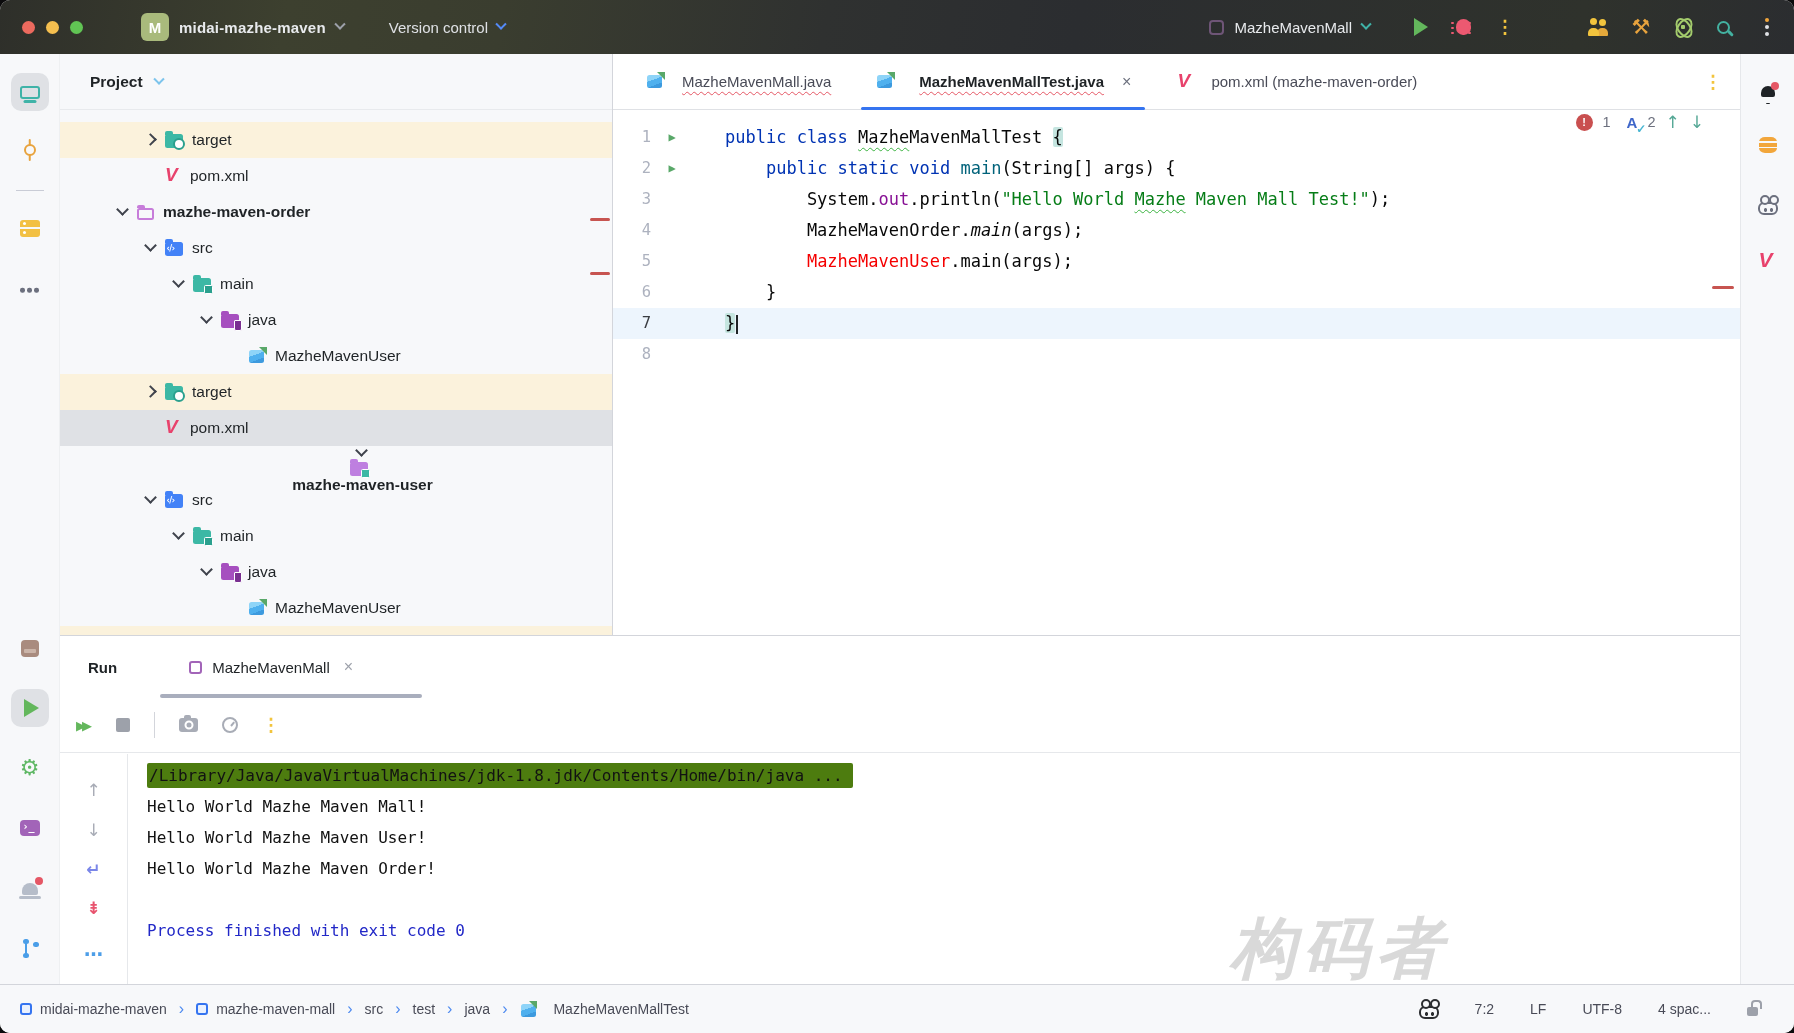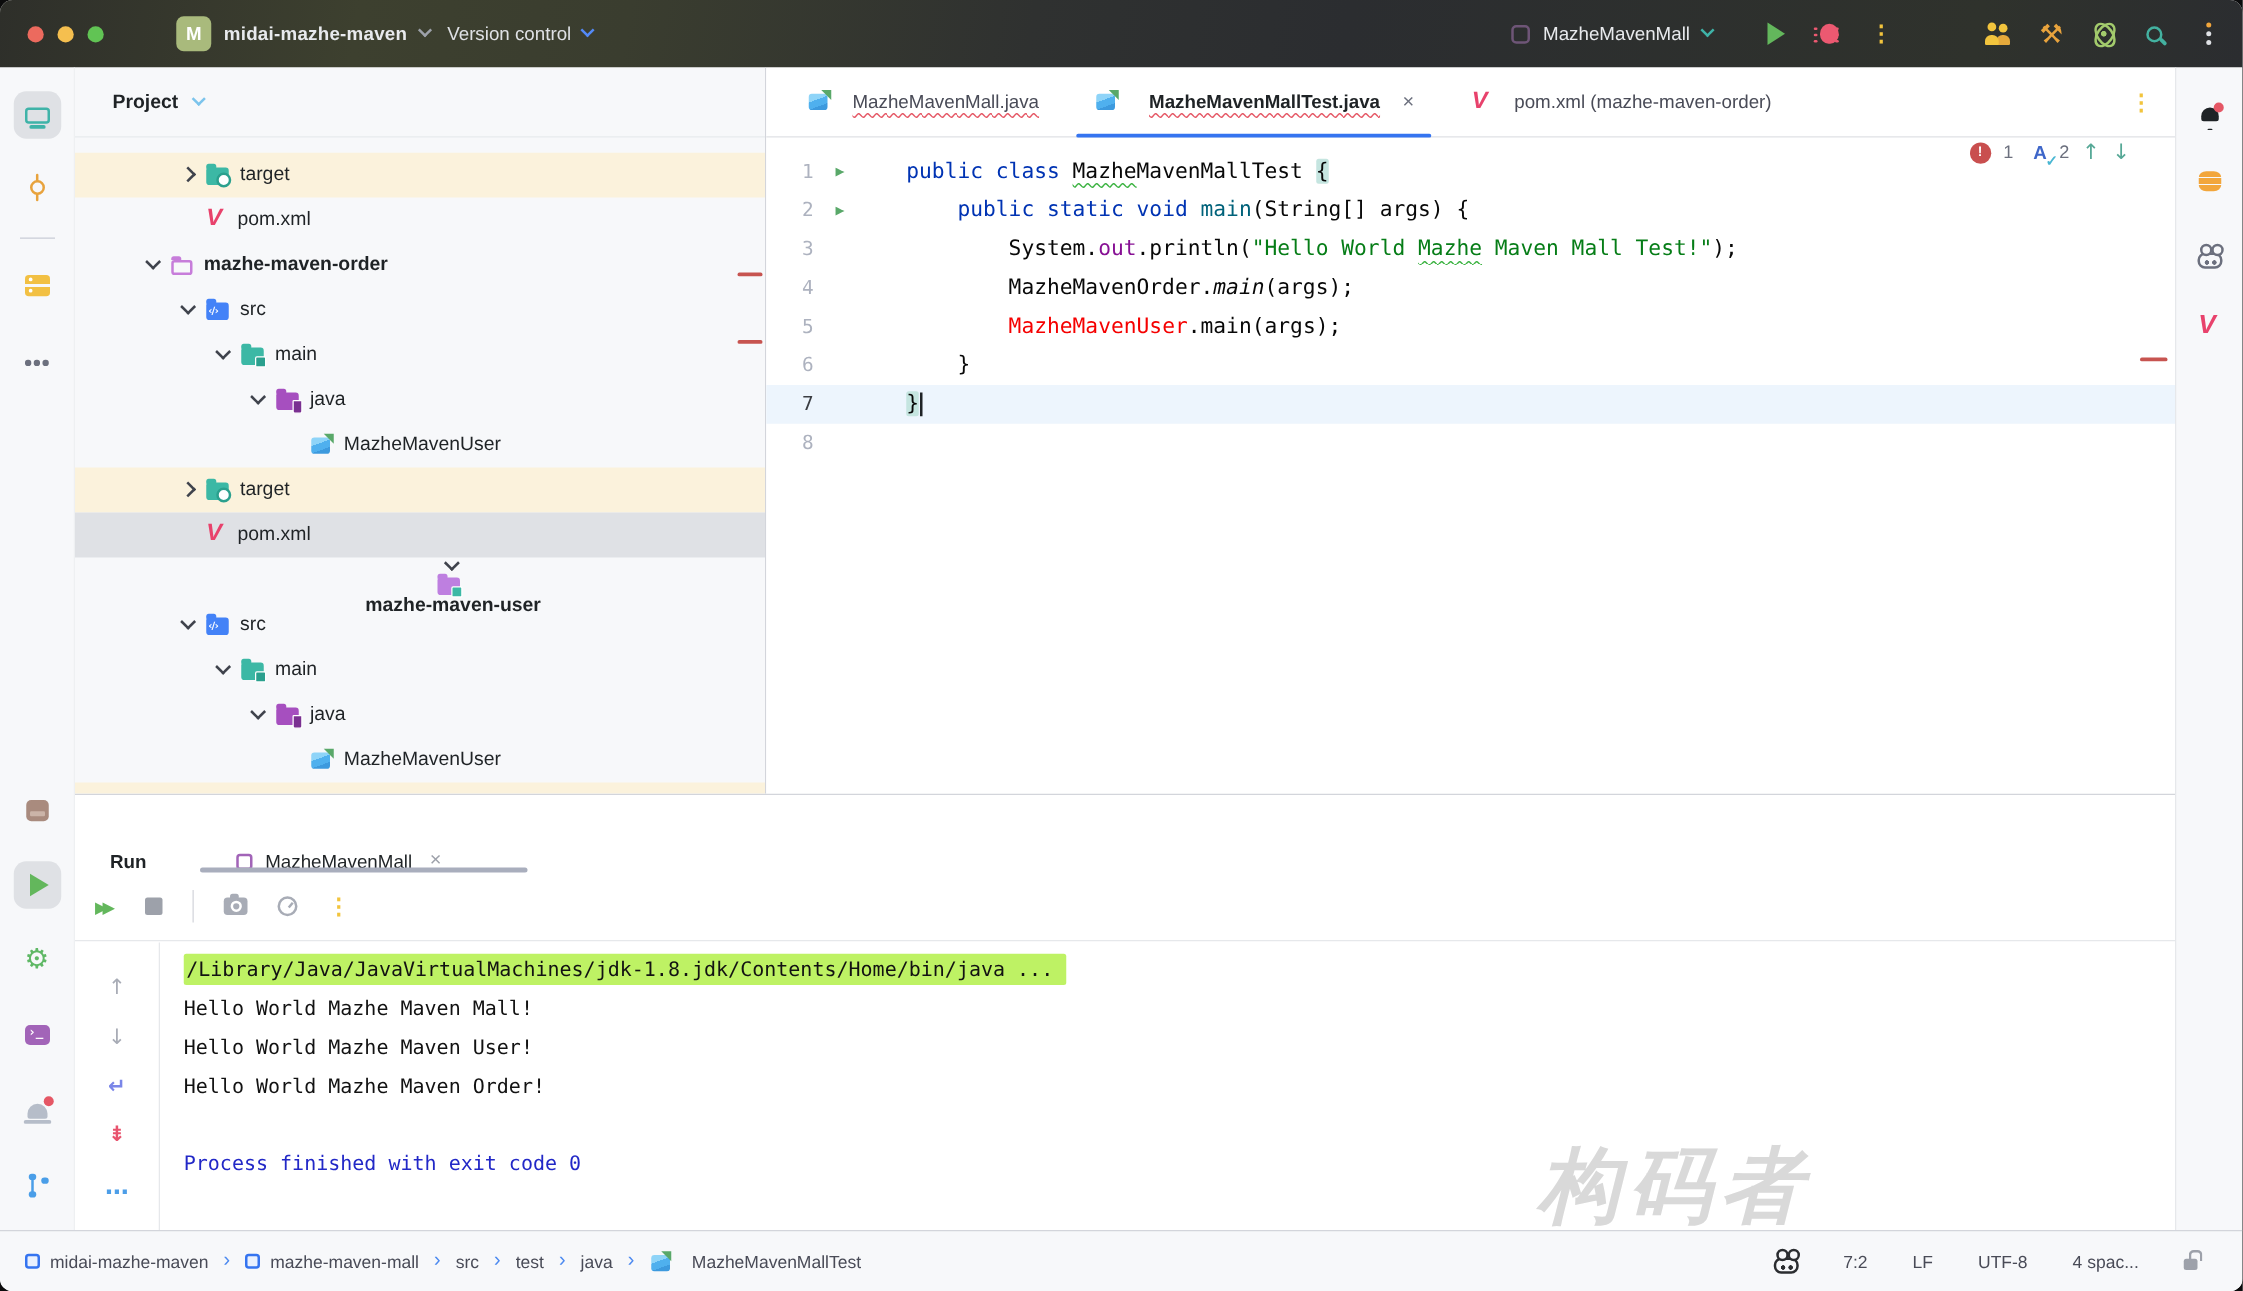--- a/index.html
+++ b/index.html
@@ -10,21 +10,21 @@
   .topbar{position:absolute;left:0;top:0;width:1794px;height:54px;
     background:linear-gradient(100deg,#2e2f2a 0%,#3d402f 16%,#3a3d2f 28%,#2f3130 46%,#2b2d30 60%,#2f322c 88%,#2b2d30 100%);
     display:flex;align-items:center;color:#e8eaed;font-size:15px;}
   .traffic{display:flex;gap:11px;margin-left:22px;}
   .tl{width:13px;height:13px;border-radius:50%;}
   .tl.close{background:#ec6a5e;} .tl.min{background:#f5bf4f;} .tl.max{background:#61c454;}
   .proj-widget{display:flex;align-items:center;gap:10px;margin-left:58px;cursor:default;}
   .avatar{width:28px;height:28px;border-radius:6px;background:#a9ba7c;color:#fff;font-weight:700;font-size:15px;
     display:flex;align-items:center;justify-content:center;}
   .pname{font-weight:600;letter-spacing:.2px;}
-  .vc-widget{display:flex;align-items:center;gap:9px;margin-left:14px;color:#dfe1e5;}
+  .vc-widget{display:flex;align-items:center;gap:9px;margin-left:45px;color:#dfe1e5;}
   .tb-spacer{flex:1;}
   .cdown{width:8px;height:8px;border-right:2px solid #9da1aa;border-bottom:2px solid #9da1aa;transform:rotate(45deg) translate(-2px,-2px);}
   .cdown.blue{border-color:#548af7;} .cdown.teal{border-color:#3fb3a8;} .cdown.lblue{border-color:#7cc4ec;}
   .runconf{display:flex;align-items:center;gap:10px;margin-right:36px;}
   .i-run-config{width:15px;height:15px;border:2px solid #6e5577;border-radius:4px;display:inline-block;}
   .tbtn{display:flex;align-items:center;justify-content:center;width:30px;height:30px;margin-right:12px;position:relative;}
   .t-play{width:0;height:0;border-left:14px solid #63b75c;border-top:9px solid transparent;border-bottom:9px solid transparent;}
   .t-bug{width:15px;height:16px;background:#ec5971;border-radius:50% 50% 46% 46%;position:relative;}
   .t-bug::after{content:"";position:absolute;left:-5px;top:3px;width:3px;height:2px;background:#ec5971;border-radius:1px;
     box-shadow:0 5px 0 #ec5971,0 10px 0 #ec5971,17px 0 0 #ec5971,17px 5px 0 #ec5971,17px 10px 0 #ec5971;}
@@ -152,21 +152,21 @@
   .inspect{position:absolute;top:58px;right:36px;display:flex;align-items:center;gap:10px;color:#6c707e;font-size:14.5px;}
   .errbadge{width:17px;height:17px;border-radius:50%;background:#c94f4f;color:#fff;font-size:11px;font-weight:700;
     display:flex;align-items:center;justify-content:center;}
   .typoicon{position:relative;color:#3e66c9;font-weight:700;font-size:15px;margin-left:6px;}
   .typoicon .chk{position:absolute;right:-9px;bottom:-5px;color:#49b6d2;font-size:12px;}
   .navarrow{color:#56a896;font-size:17px;font-family:"DejaVu Sans",sans-serif;}
   .estripe{position:absolute;right:6px;top:232px;width:22px;height:3px;background:#c75450;border-radius:2px;}
 
   
   .runpanel{position:absolute;left:60px;top:635px;width:1680px;height:349px;background:#fff;border-top:1px solid #d3d5db;}
-  .rhead{height:62px;display:flex;align-items:flex-end;position:relative;}
+  .rhead{height:62px;display:flex;align-items:center;position:relative;}
   .rtitle{font-weight:700;font-size:15px;color:#1f2326;margin-left:28px;}
   .rtab{display:flex;align-items:center;gap:10px;margin-left:72px;font-size:15px;color:#1f2326;}
   .run-tab-icon{width:13px;height:13px;border:2px solid #a264b8;border-radius:3px;display:inline-block;}
   .rtab .closex{color:#9da1aa;font-size:16px;margin-left:4px;}
   .rtab-underline{position:absolute;left:100px;top:58px;width:262px;height:4px;background:#a9aebd;border-radius:3px;}
   .rtoolbar{height:55px;display:flex;align-items:center;gap:24px;padding-left:16px;border-bottom:1px solid #e6e8eb;}
   .rt-rerun{color:#63b75c;font-size:13px;letter-spacing:-4px;padding-right:4px;}
   .rt-stop{width:14px;height:14px;background:#9da1aa;border-radius:2px;}
   .rt-vdiv{width:1px;height:26px;background:#d3d5db;}
   .rt-camera{width:19px;height:14px;background:#a8acb6;border-radius:3px;position:relative;}
@@ -176,21 +176,21 @@
   .rt-gauge::after{content:"";position:absolute;left:50%;top:2px;width:2px;height:5px;background:#a8acb6;transform-origin:bottom;transform:rotate(40deg);}
   .rconsole{position:absolute;left:0;top:118px;right:0;bottom:0;}
   .cgutter{position:absolute;left:0;top:0;bottom:0;width:68px;border-right:1px solid #e6e8eb;}
   .cgico{position:absolute;left:50%;transform:translateX(-50%);font-size:17px;line-height:1;font-family:"DejaVu Sans",sans-serif;}
   .cg-up,.cg-down{color:#a8acb6;}
   .cg-soft-wrap{color:#7a86e8;font-weight:700;}
   .cg-scroll-to-end{color:#e8536e;font-weight:700;}
   .cg-more{color:#4d9ee8;font-weight:700;font-size:19px;}
   .cbody{position:absolute;left:69px;right:0;top:0;bottom:0;padding:6px 0 0 18px;font-family:"DejaVu Sans Mono",monospace;font-size:16px;color:#121212;}
   .conline{height:31px;line-height:31px;white-space:pre;}
-  .cmdspan{background:#bef264;padding:3px 10px 3px 2px;border-radius:2px;}
+  .cmdspan{background:#4d7c0f;padding:3px 10px 3px 2px;border-radius:2px;}
   .conline.sys{color:#2228c7;}
   .watermark{position:absolute;left:1170px;top:150px;font:italic 800 66px "Liberation Sans",sans-serif;color:#d9d9d9;letter-spacing:7px;white-space:nowrap;}
 
   
   .statusbar{position:absolute;left:0;top:984px;width:1794px;height:49px;background:#f7f8fa;border-top:1px solid #d3d5db;
     display:flex;align-items:center;padding:0 20px;font-size:14px;color:#494b57;}
   .crumbs{display:flex;align-items:center;gap:9px;}
   .crumb{display:flex;align-items:center;gap:8px;}
   .i-module{width:12px;height:12px;border:2px solid #3574f0;border-radius:3px;background:#eaf1fe;display:inline-block;}
   .bsep{color:#4d8af0;font-size:16px;margin:0 3px;}

